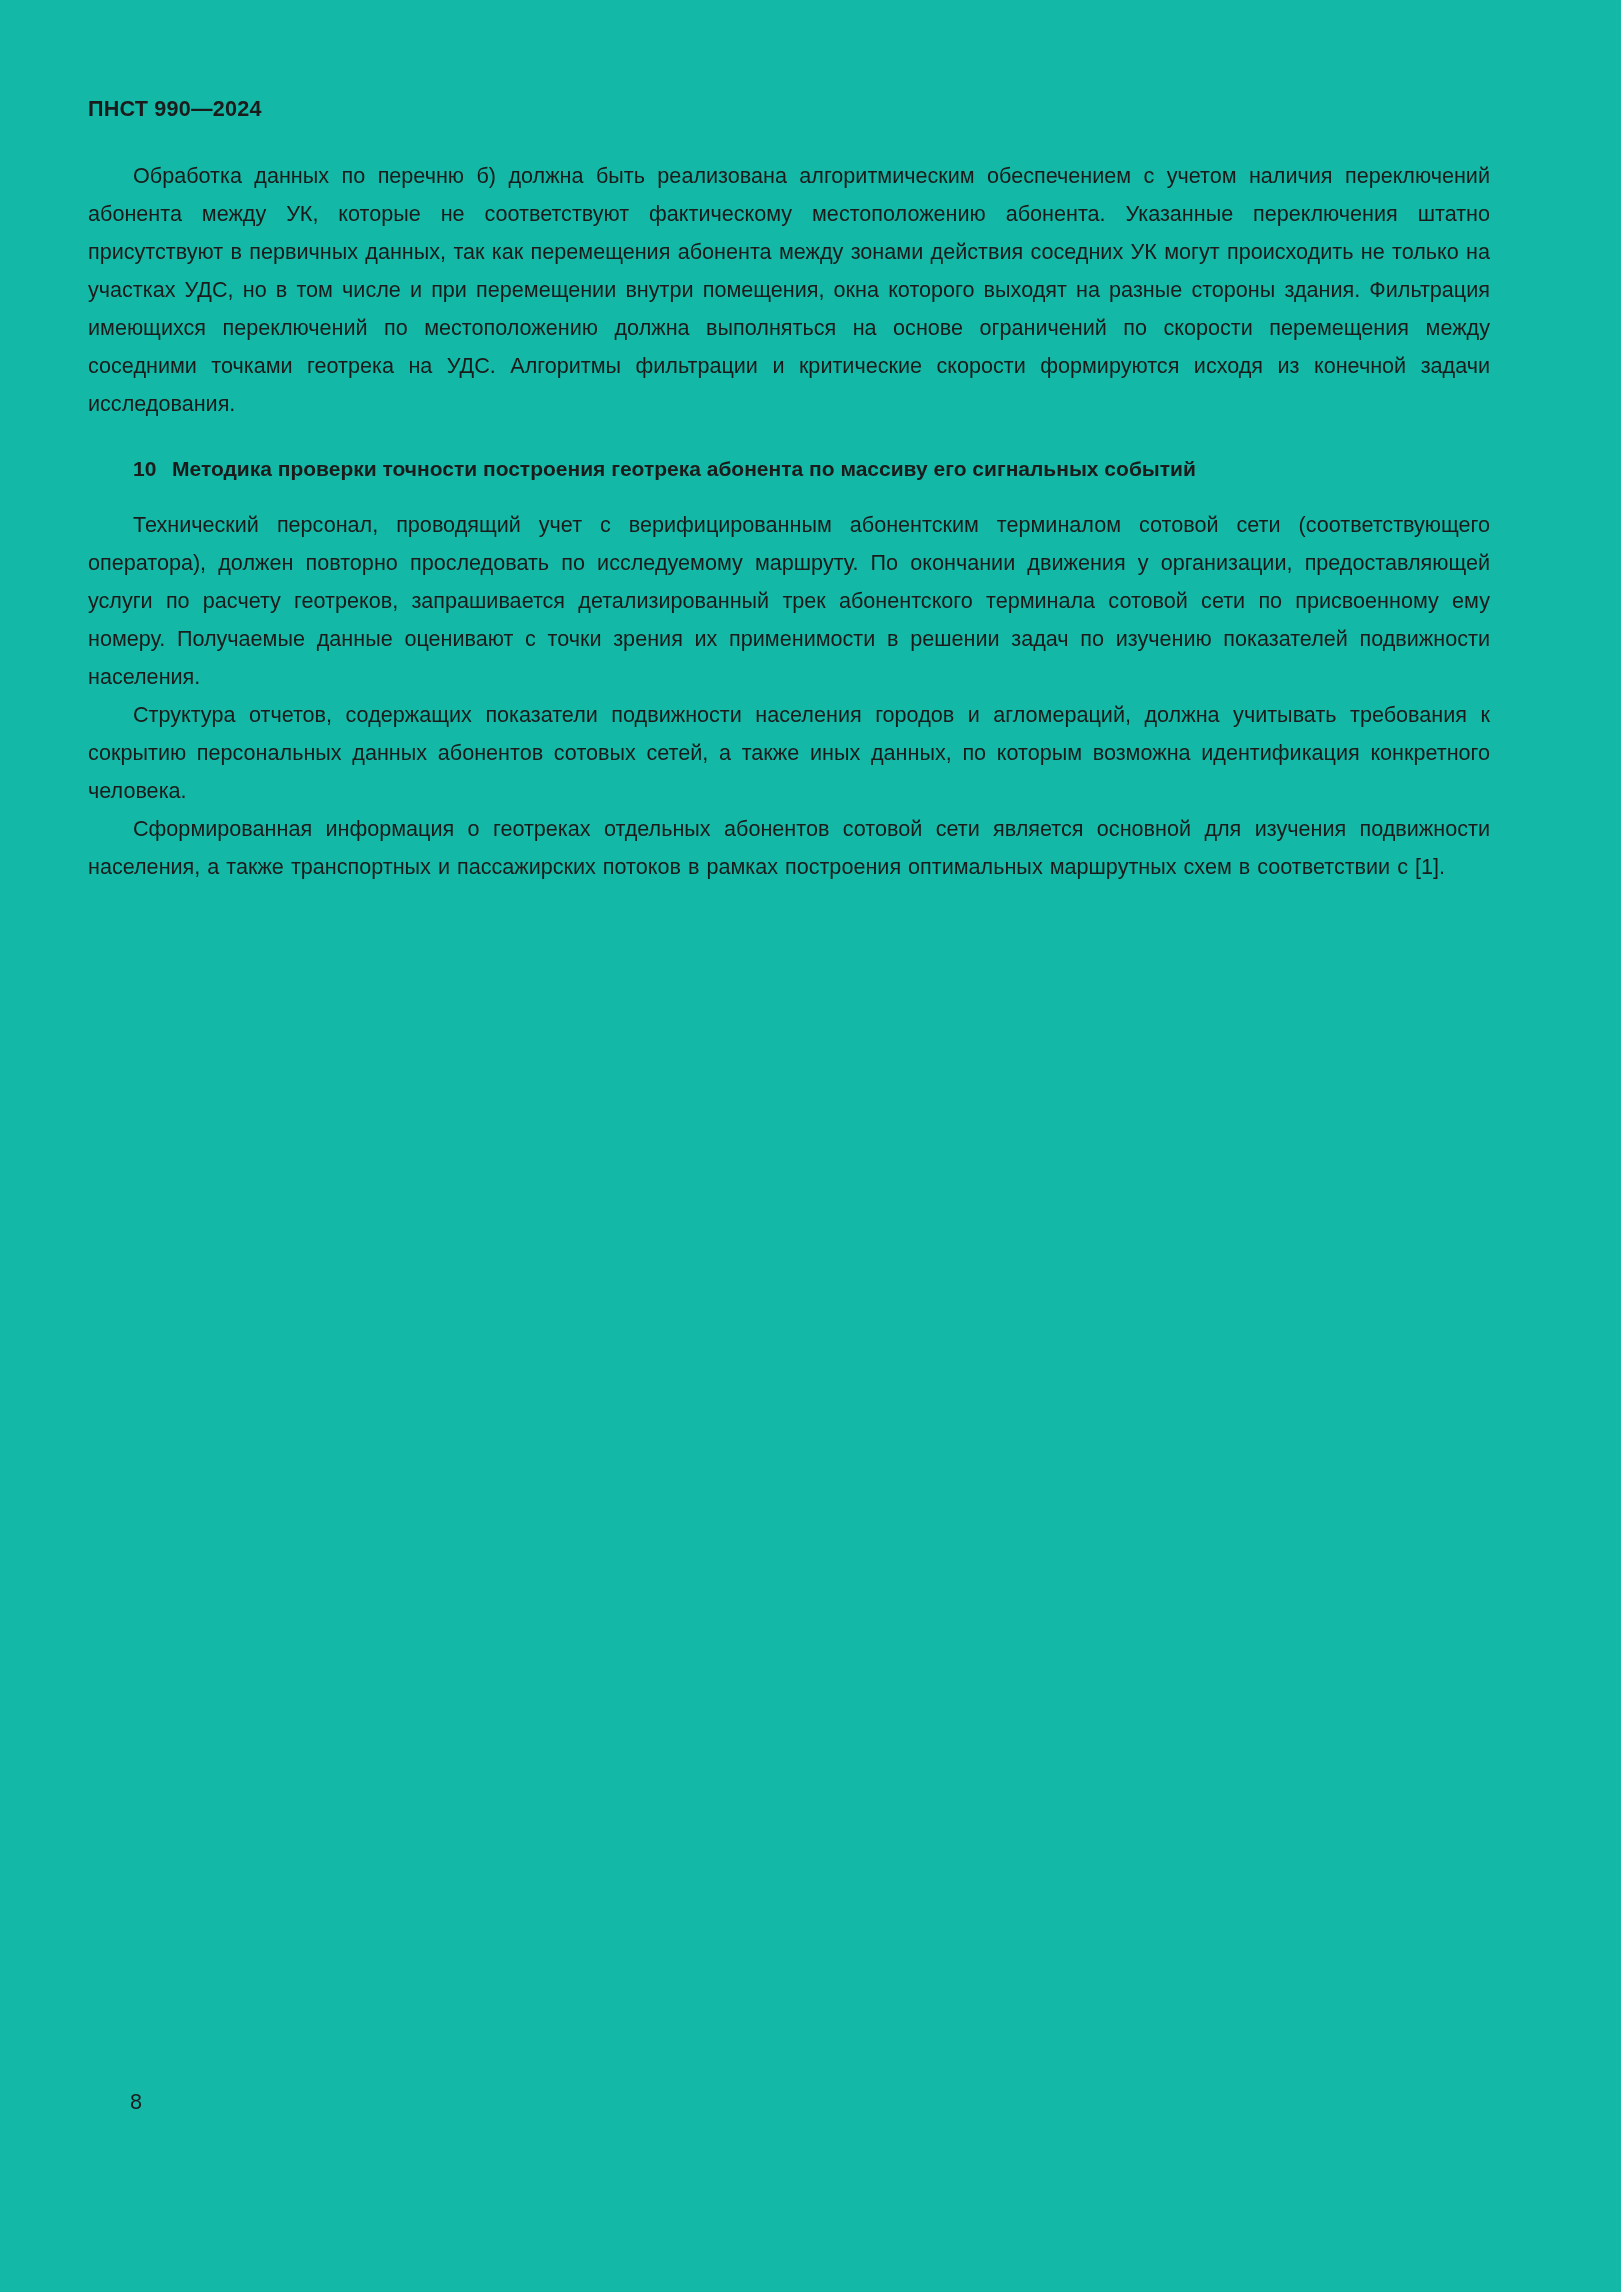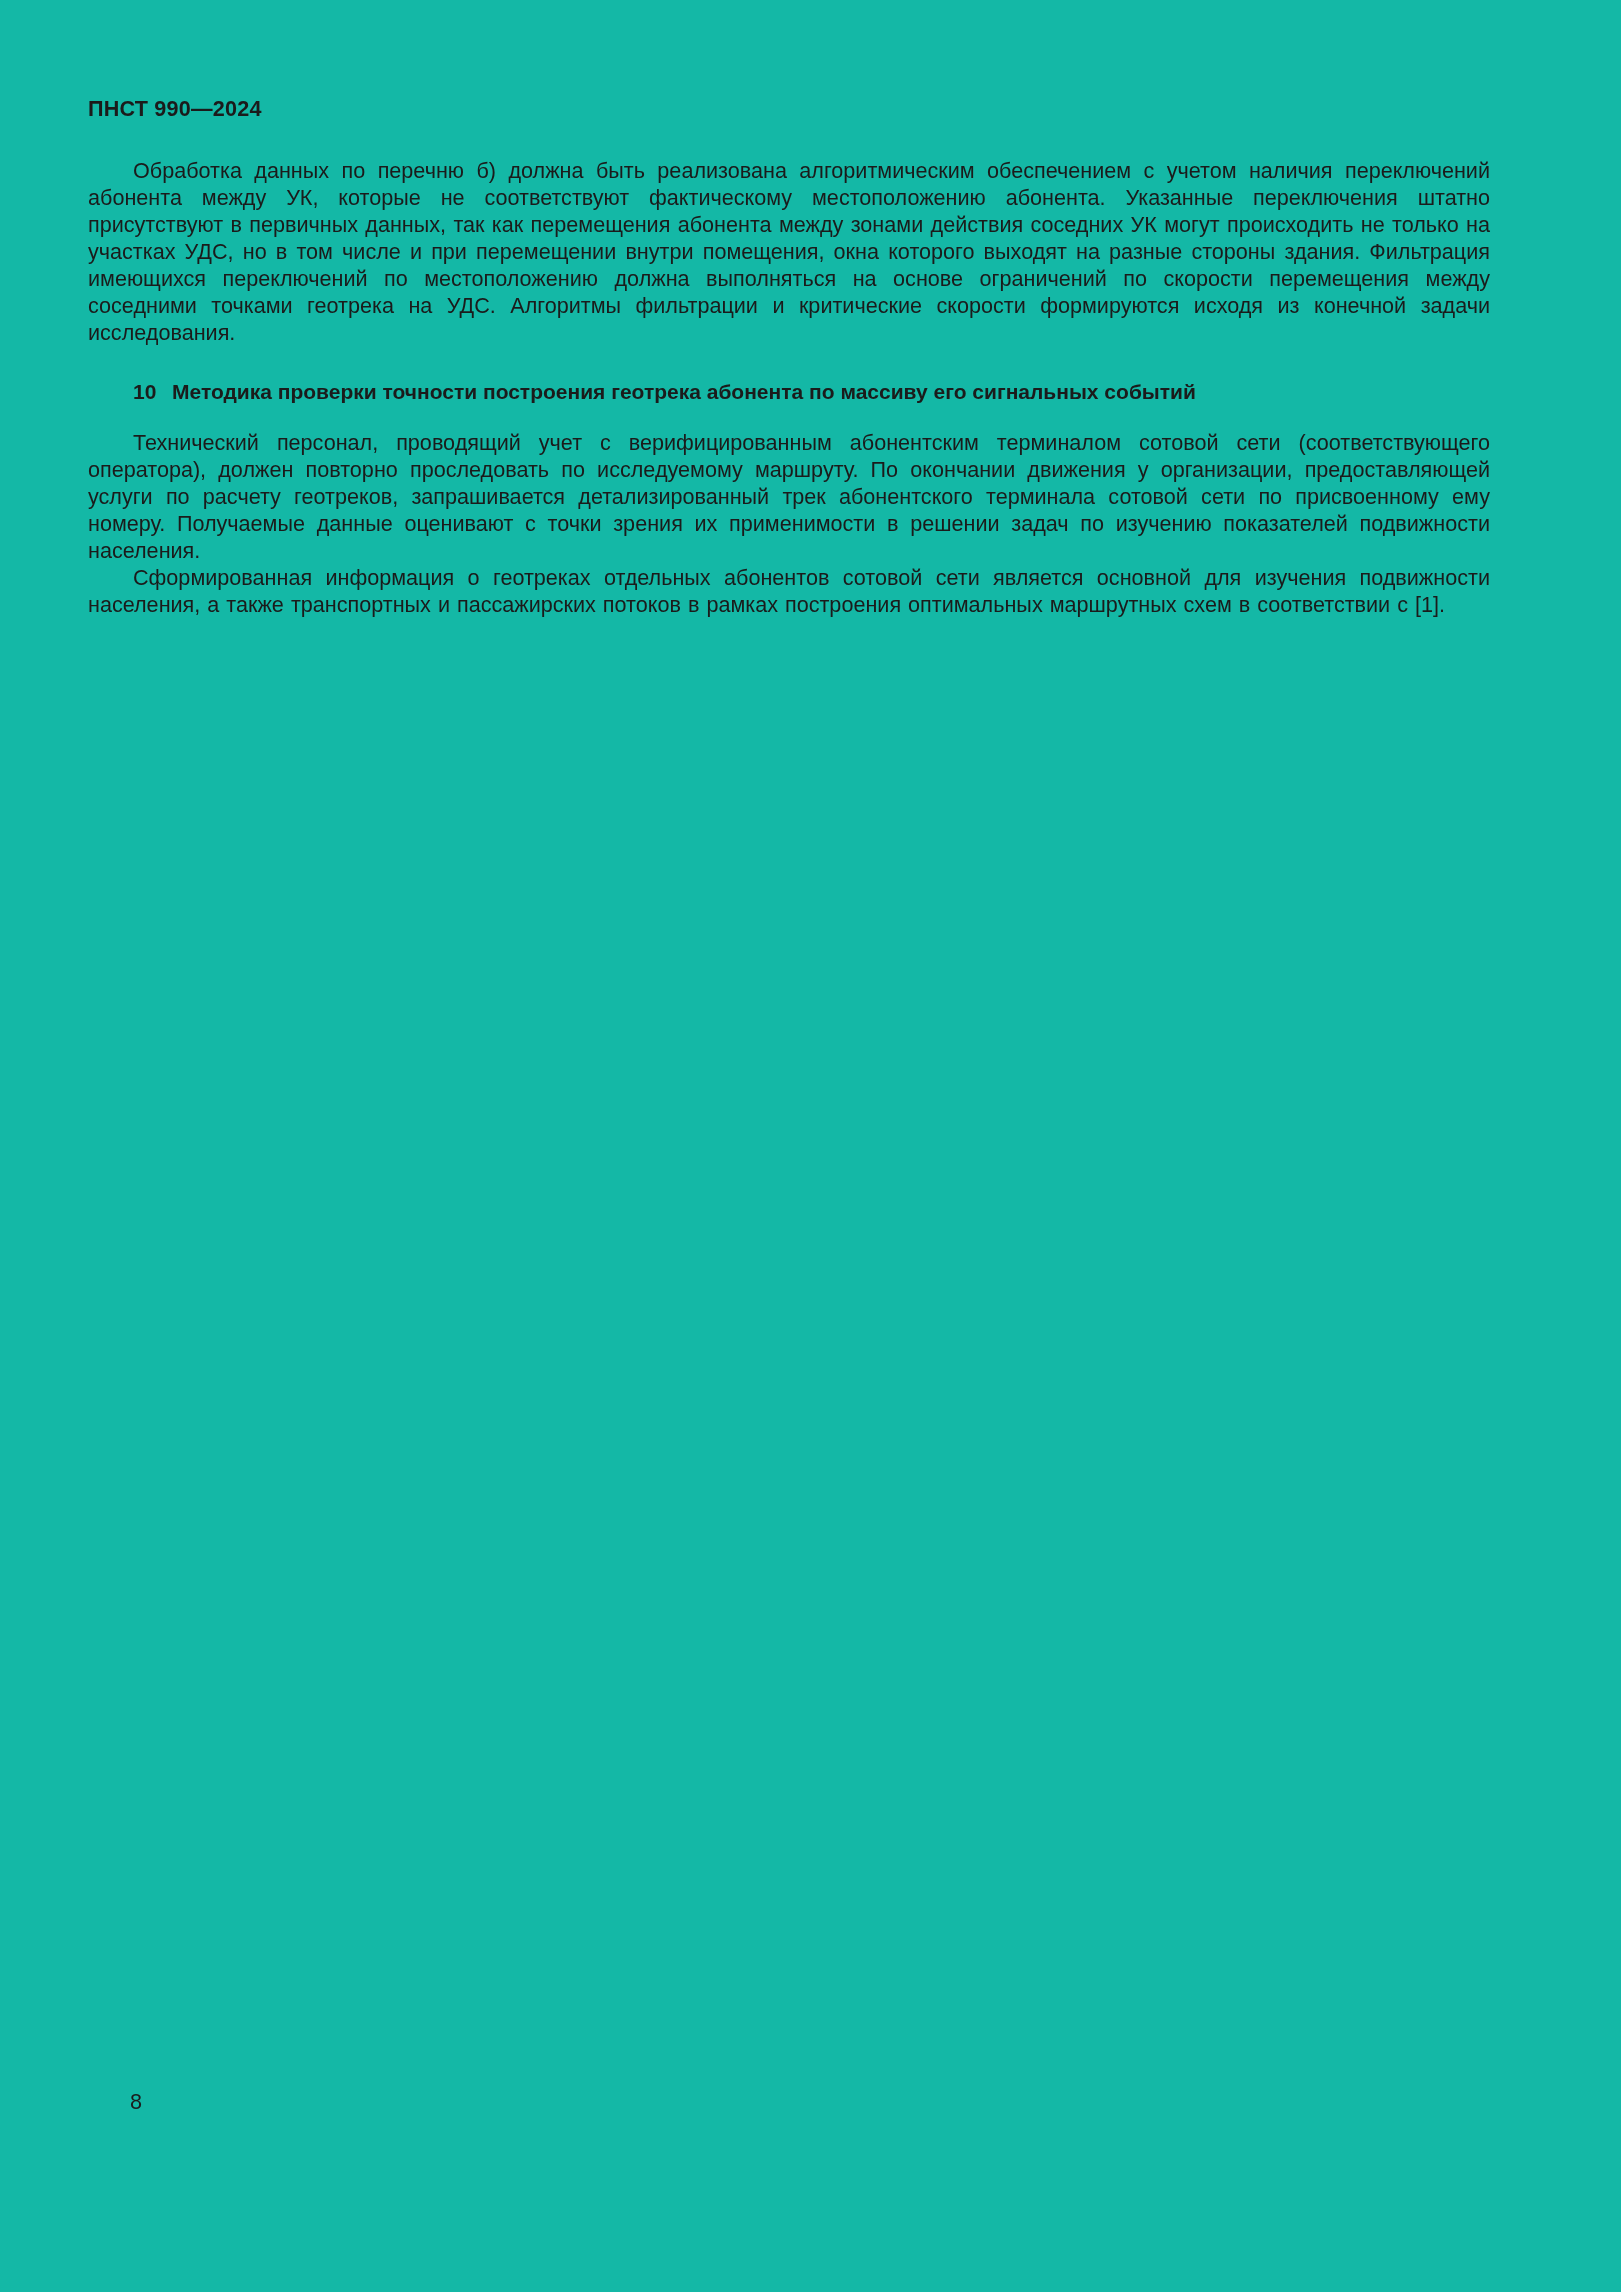--- a/index.html
+++ b/index.html
@@ -23,21 +23,21 @@
     font-weight: bold;
     letter-spacing: 0.2px;
     margin: 0 0 35px 0;
   }
   .doc-body {
     width: 100%;
   }
   .para {
     margin: 0;
     font-size: 21.6px;
-    line-height: 27px;
+    line-height: 38px;
     text-align: justify;
     text-indent: 45px;
     word-spacing: 1px;
   }
   .section-heading {
     margin: 31px 0 21.6px 0;
     padding-left: 45px;
     font-size: 21px;
     line-height: 30px;
     font-weight: bold;
@@ -66,20 +66,21 @@
     <p class="para">Обработка данных по перечню б) должна быть реализована алгоритмическим обеспечением с учетом наличия переключений абонента между УК, которые не соответствуют фактическому местоположению абонента. Указанные переключения штатно присутствуют в первичных данных, так как перемещения абонента между зонами действия соседних УК могут происходить не только на участках УДС, но в том числе и при перемещении внутри помещения, окна которого выходят на разные стороны здания. Фильтрация имеющихся переключений по местоположению должна выполняться на основе ограничений по скорости перемещения между соседними точками геотрека на УДС. Алгоритмы фильтрации и критические скорости формируются исходя из конечной задачи исследования.</p>
 
     <h2 class="section-heading">
       <span class="section-number">10</span><span class="section-title">Методика проверки точности построения геотрека абонента по массиву его сигнальных событий</span>
     </h2>
 
 
     <p class="para">Технический персонал, проводящий учет с верифицированным абонентским терминалом сотовой сети (соответствующего оператора), должен повторно проследовать по исследуемому маршруту. По окончании движения у организации, предоставляющей услуги по расчету геотреков, запрашивается детализированный трек абонентского терминала сотовой сети по присвоенному ему номеру. Получаемые данные оценивают с точки зрения их применимости в решении задач по изучению показателей подвижности населения.</p>
 
 
+    <p class="para">Структура отчетов, содержащих показатели подвижности населения городов и агломераций, должна учитывать требования к сокрытию персональных данных абонентов сотовых сетей, а также иных данных, по которым возможна идентификация конкретного человека.</p>
 
     <p class="para">Сформированная информация о геотреках отдельных абонентов сотовой сети является основной для изучения подвижности населения, а также транспортных и пассажирских потоков в рамках построения оптимальных маршрутных схем в соответствии с [1].</p>
 
   </main>
 
   <footer class="page-number">8</footer>
 
 </div>
 
 

